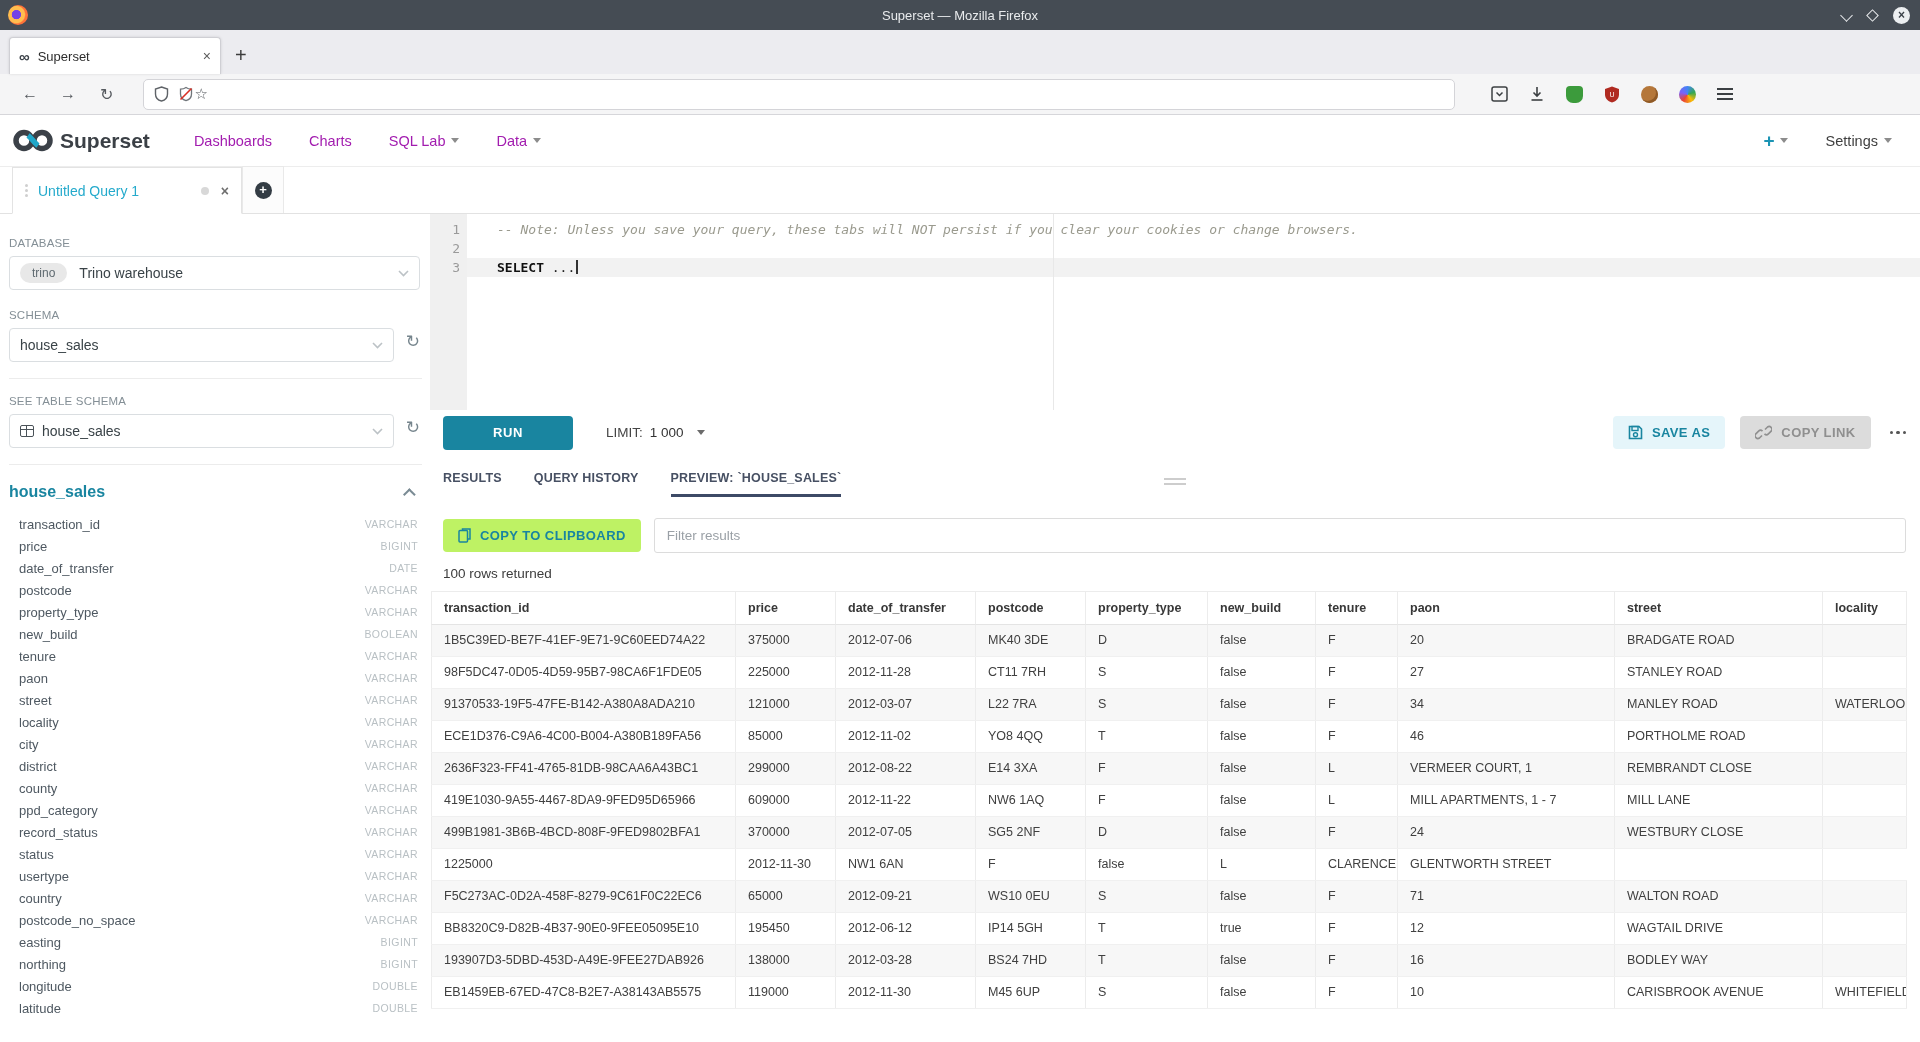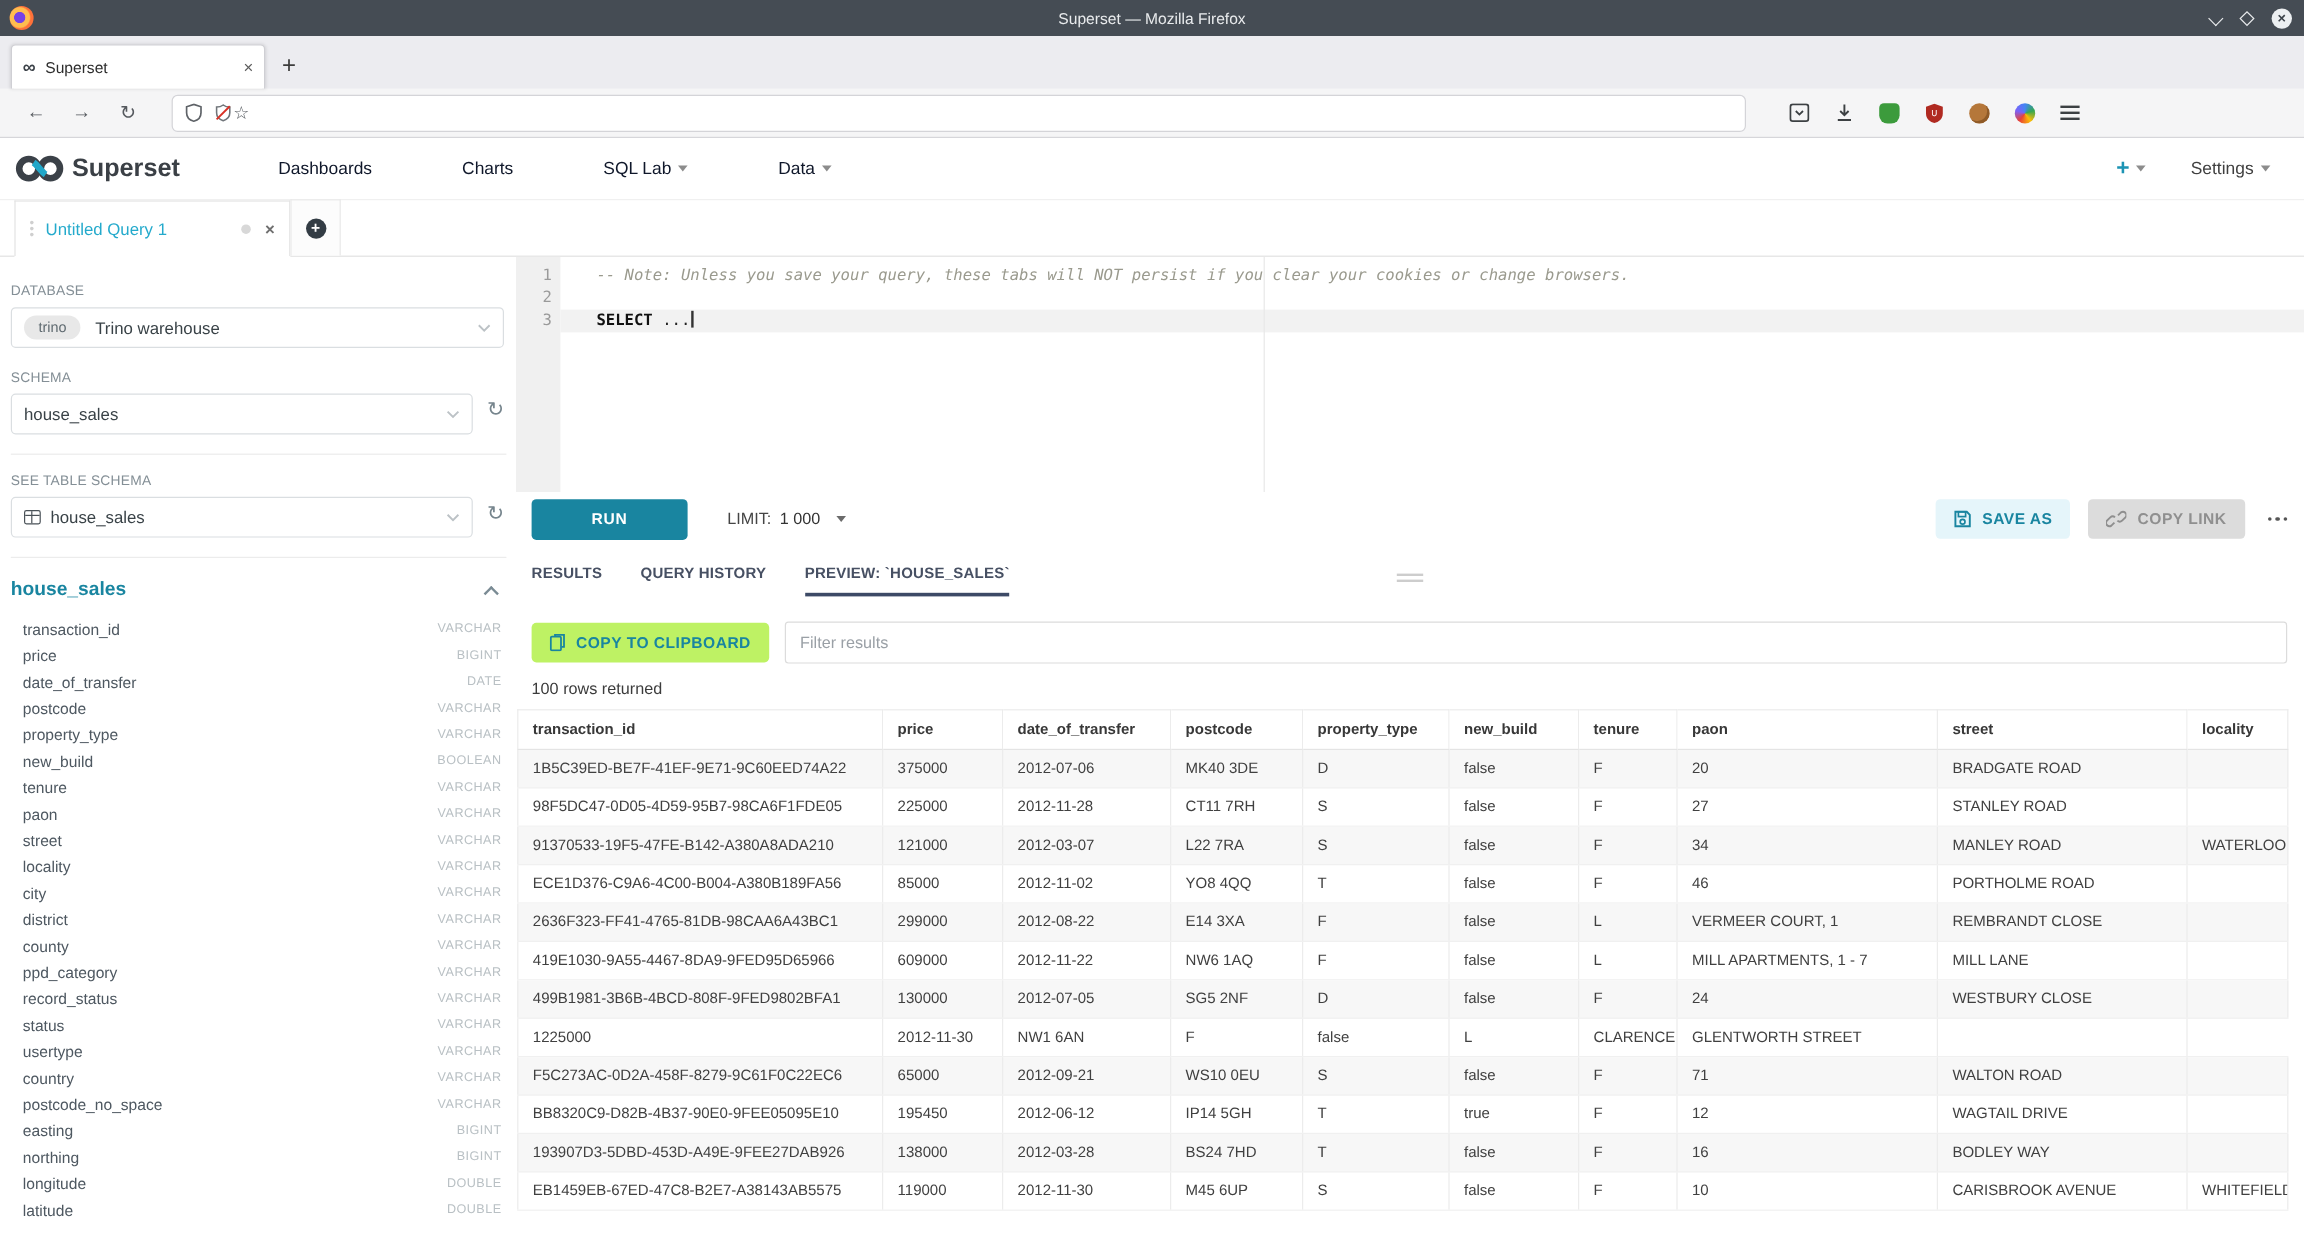--- a/index.html
+++ b/index.html
@@ -41,21 +41,21 @@
   .ext-cookie { background:#b5773a; border-radius:50%; box-shadow:inset -2px -2px 0 #8f5a27; }
   .ext-photon { border-radius:50%; background:conic-gradient(#4285f4,#34a853,#fbbc05,#ea4335,#7b61f8,#4285f4); }
   .hamburger { width:16px; height:12px; border-top:2px solid #3c4043; border-bottom:2px solid #3c4043; position:relative; }
   .hamburger::after { content:""; position:absolute; left:0; right:0; top:3px; border-top:2px solid #3c4043; }
 
   
   .ss-nav { height:52px; background:#fff; border-bottom:1px solid #ededed; display:flex; align-items:center; }
   .ss-brand { display:flex; align-items:center; margin-left:12px; }
   .ss-brand-name { font-size:21px; font-weight:bold; color:#3b4046; margin-left:6px; }
   .ss-links { display:flex; align-items:center; gap:37px; margin-left:44px; }
-  .ss-link { font-size:14.5px; color:#0f172a; display:flex; align-items:center; gap:6px;margin-left:38px; }
+  .ss-link { font-size:14.5px; color:#a21caf; display:flex; align-items:center; gap:6px; }
   .caret-dn { width:0; height:0; border-left:4px solid transparent; border-right:4px solid transparent; border-top:5px solid #8c8c8c; }
   .ss-right { margin-left:auto; margin-right:28px; display:flex; align-items:center; gap:38px; }
   .ss-plus { color:#1c94b4; font-size:19px; font-weight:bold; display:flex; align-items:center; gap:5px; }
   .ss-settings { font-size:14.5px; color:#3f3f3f; display:flex; align-items:center; gap:6px; }
 
   
   .qtab-row { height:47px; border-bottom:1px solid #e2e2e2; display:flex; align-items:flex-end; background:#fff; }
   .qtab { height:47px; margin-left:12px; width:230px; background:#fff; border:1px solid #e3e3e3; border-bottom:1px solid #fff;
           margin-bottom:-1px; display:flex; align-items:center; padding:0 12px; }
   .qtab-dots { display:flex; flex-direction:column; gap:2px; margin-right:10px; }
@@ -549,21 +549,21 @@
                 <div class="gcell">NW6 1AQ</div>
                 <div class="gcell">F</div>
                 <div class="gcell">false</div>
                 <div class="gcell">L</div>
                 <div class="gcell">MILL APARTMENTS, 1 - 7</div>
                 <div class="gcell">MILL LANE</div>
                 <div class="gcell"></div>
               </div>
               <div class="grow">
                 <div class="gcell">499B1981-3B6B-4BCD-808F-9FED9802BFA1</div>
-                <div class="gcell">130000</div>
+                <div class="gcell">370000</div>
                 <div class="gcell">2012-07-05</div>
                 <div class="gcell">SG5 2NF</div>
                 <div class="gcell">D</div>
                 <div class="gcell">false</div>
                 <div class="gcell">F</div>
                 <div class="gcell">24</div>
                 <div class="gcell">WESTBURY CLOSE</div>
                 <div class="gcell"></div>
               </div>
               <div class="grow">

